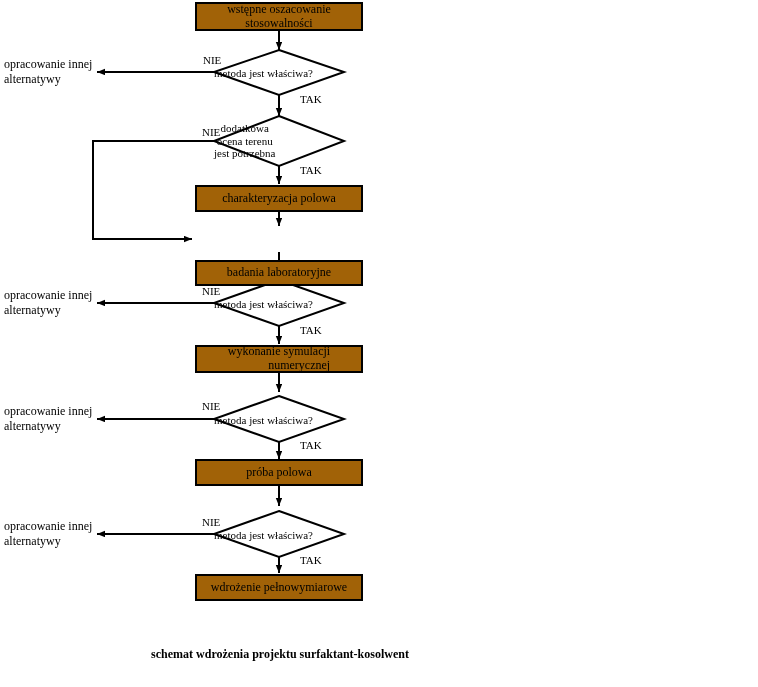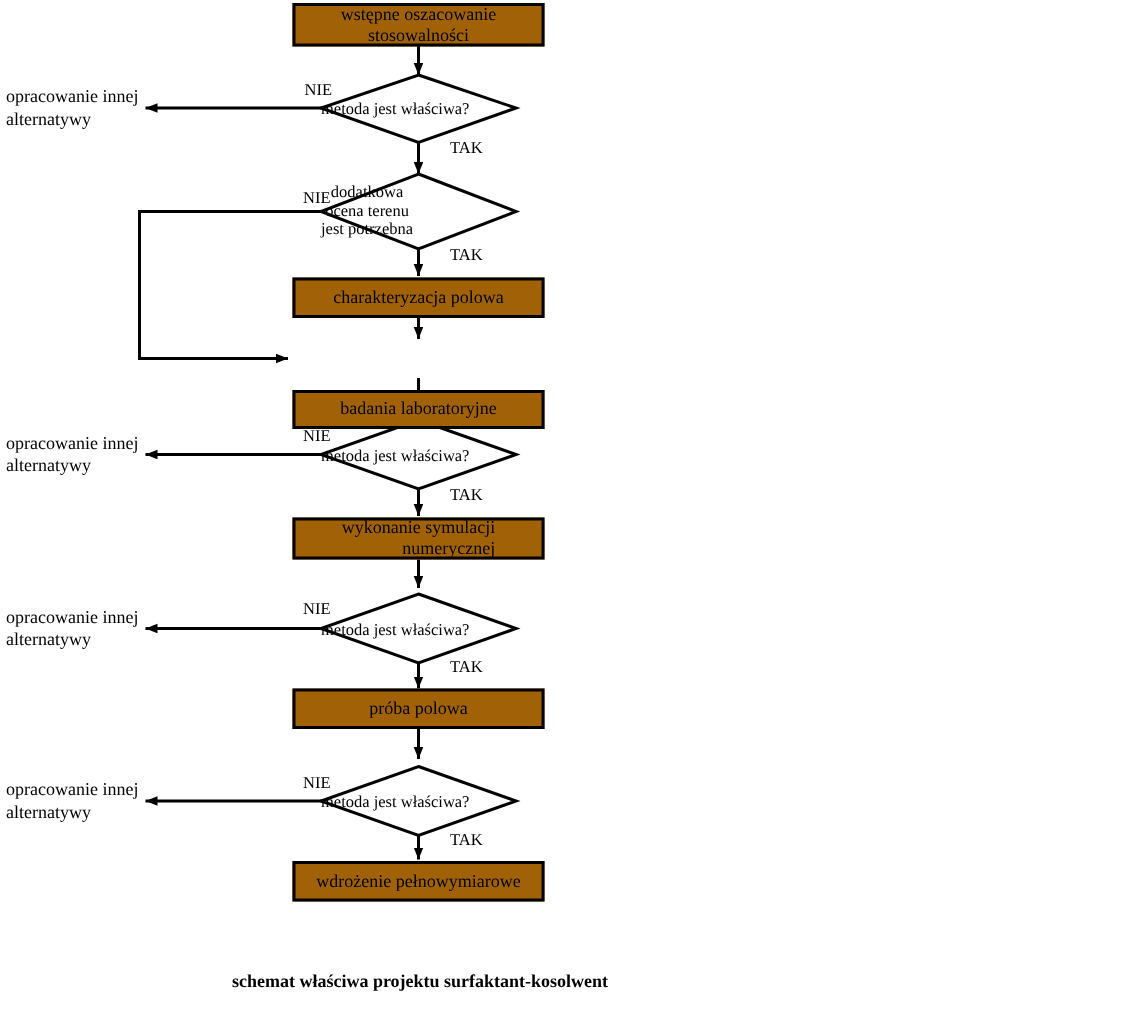--- a/index.html
+++ b/index.html
@@ -191,15 +191,15 @@
 
   <div class="side-text" style="left: 4px; top: 57px; width: 130px; white-space: pre-line;">opracowanie innej
 alternatywy</div>
   <div class="side-text" style="left: 4px; top: 288px; width: 130px; white-space: pre-line;">opracowanie innej
 alternatywy</div>
   <div class="side-text" style="left: 4px; top: 404px; width: 130px; white-space: pre-line;">opracowanie innej
 alternatywy</div>
   <div class="side-text" style="left: 4px; top: 519px; width: 130px; white-space: pre-line;">opracowanie innej
 alternatywy</div>
 
-  <div class="caption" style="left:0px; top:646px; width:560px;">schemat właściwa projektu surfaktant-kosolwent</div>
+  <div class="caption" style="left:0px; top:646px; width:560px;">schemat wdrożenia projektu surfaktant-kosolwent</div>
 
 </div>
 
 </body></html>

